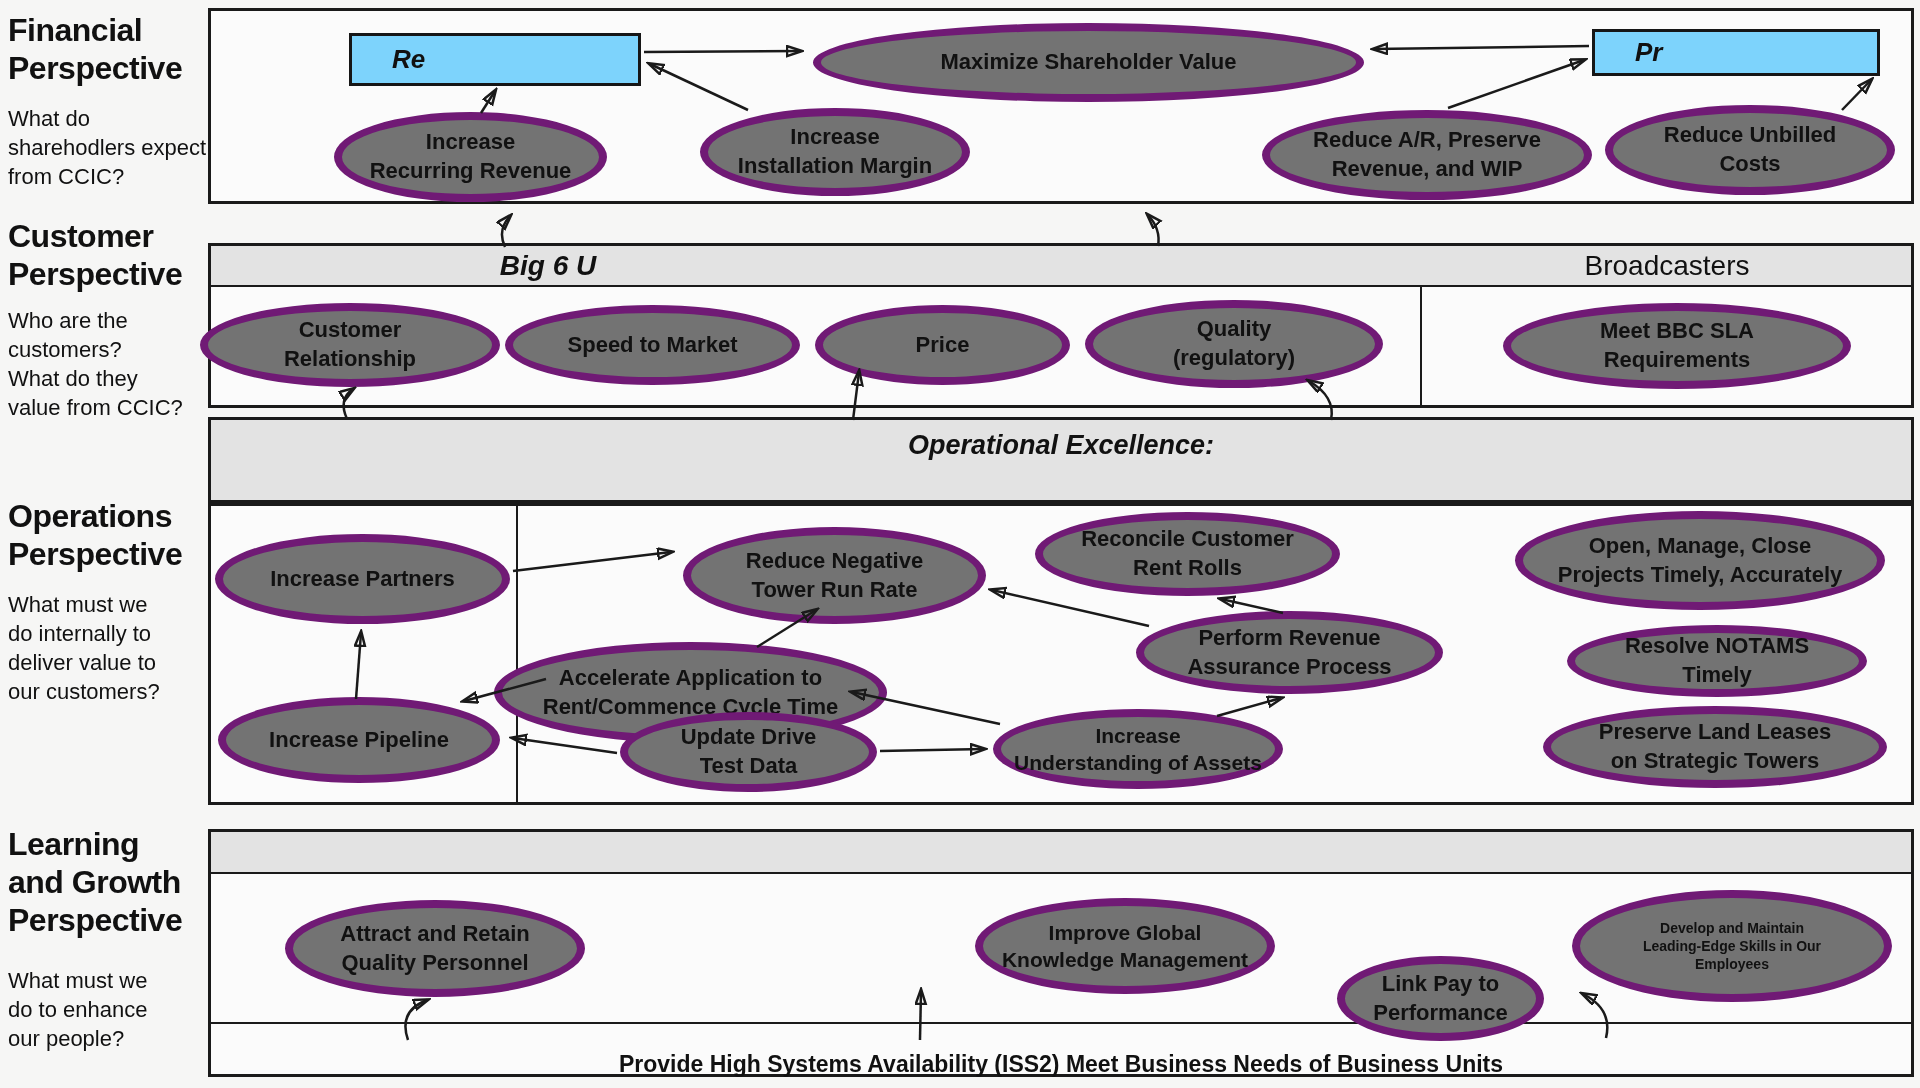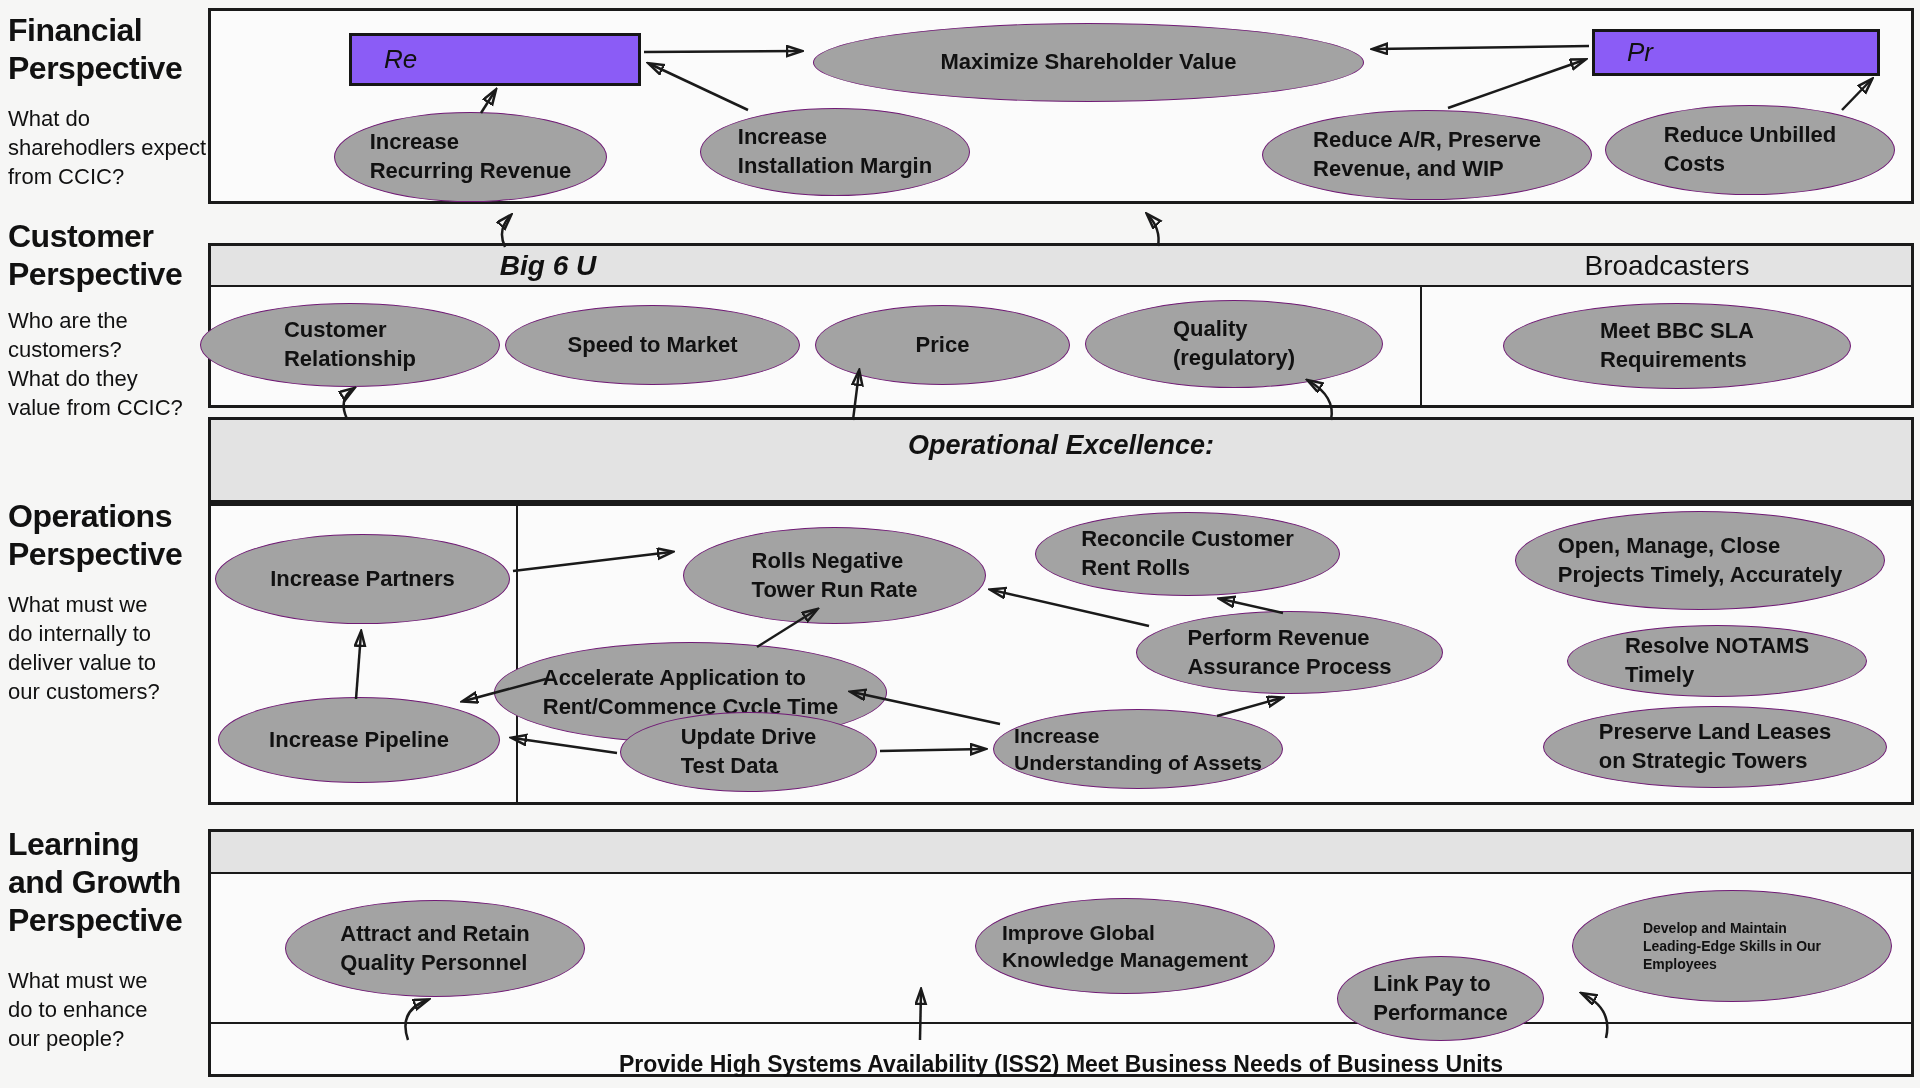--- a/index.html
+++ b/index.html
@@ -23,29 +23,29 @@
   }
   .graybar{
     position:absolute;background:#e3e3e3;box-sizing:border-box;
     border-bottom:2px solid #1a1a1a;
   }
   .grayband{
     position:absolute;border:3px solid #1a1a1a;background:#e3e3e3;
     box-sizing:border-box;display:flex;align-items:flex-start;justify-content:center;
   }
   .node{
-    position:absolute;border:1px solid #701a75;border-radius:50%;
-    display:flex;align-items:center;justify-content:center;text-align:left;
+    position:absolute;border:8px solid #701a75;border-radius:50%;
+    display:flex;align-items:center;justify-content:center;text-align:center;
     font-weight:700;font-size:22px;line-height:1.3;white-space:pre-line;
-    background:#a3a3a3;box-sizing:border-box;padding:0 8px;
+    background:#737373;box-sizing:border-box;padding:0 8px;
   }
   .rectnode{
-    position:absolute;border:3px solid #161616;background:#8b5cf6;
+    position:absolute;border:3px solid #161616;background:#7dd3fc;
     box-sizing:border-box;display:flex;align-items:center;
-    font-weight:400;font-style:italic;font-size:26px;padding-left:32px;
+    font-weight:700;font-style:italic;font-size:26px;padding-left:40px;
   }
   .seg-label{
     position:absolute;text-align:center;font-size:28px;white-space:pre-line;
   }
   .seg-big6{font-weight:700;font-style:italic;}
   .opex-label{
     position:absolute;text-align:center;font-weight:700;font-style:italic;
     font-size:27px;white-space:pre-line;
   }
   .vdiv{position:absolute;width:2px;background:#1a1a1a;}
@@ -121,21 +121,21 @@
 Requirements</div>
 
   <div class="grayband" style="left:208px;top:417px;width:1706px;height:86px"></div>
   <div class="opex-label" style="left:208px;top:430px;width:1706px">Operational Excellence:</div>
 
   <div class="band" style="left:208px;top:503px;width:1706px;height:302px"></div>
   <div class="vdiv" style="left:516px;top:506px;height:296px"></div>
 
   <div class="node" style="left:215px;top:534px;width:295px;height:90px">Increase Partners</div>
   <div class="node" style="left:218px;top:697px;width:282px;height:86px">Increase Pipeline</div>
-  <div class="node" style="left:683px;top:527px;width:303px;height:97px">Rolls Negative
+  <div class="node" style="left:683px;top:527px;width:303px;height:97px">Reduce Negative
 Tower Run Rate</div>
   <div class="node" style="left:494px;top:642px;width:393px;height:101px">Accelerate Application to
 Rent/Commence Cycle Time</div>
   <div class="node" style="left:620px;top:712px;width:257px;height:80px">Update Drive
 Test Data</div>
   <div class="node" style="left:993px;top:709px;width:290px;height:80px;font-size:21px">Increase
 Understanding of Assets</div>
   <div class="node" style="left:1035px;top:512px;width:305px;height:84px">Reconcile Customer
 Rent Rolls</div>
   <div class="node" style="left:1136px;top:611px;width:307px;height:83px">Perform Revenue

